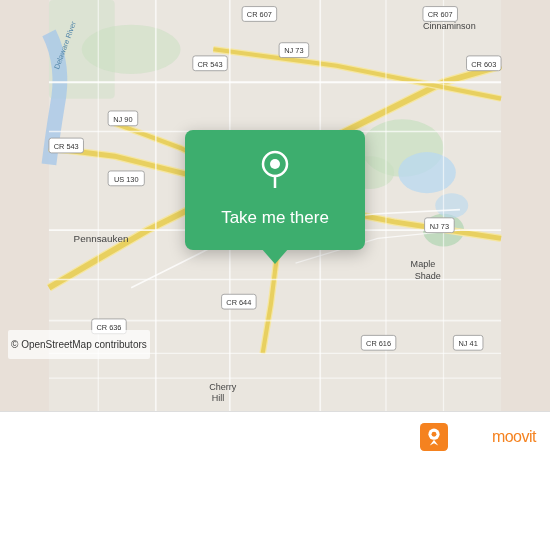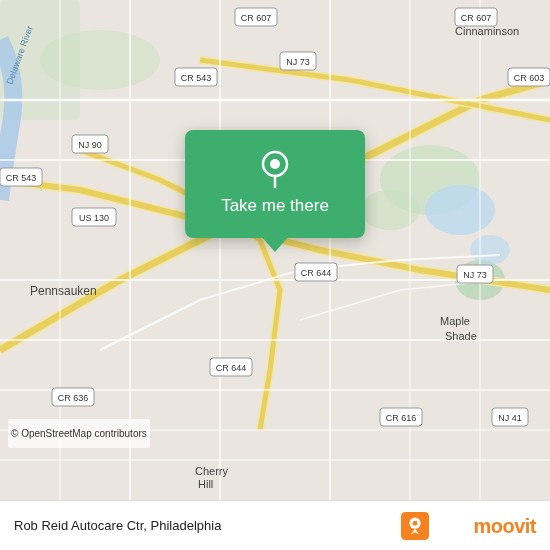--- a/index.html
+++ b/index.html
@@ -6,21 +6,21 @@
     body {
       width: 550px;
       height: 550px;
       overflow: hidden;
       font-family: Arial, sans-serif;
       position: relative;
     }
 
     #map-container {
       width: 550px;
-      height: 500px;
+      height: 411px;
       position: relative;
       overflow: hidden;
       background-color: #e8e0d8;
     }
 
     
     .map-bg {
       width: 100%;
       height: 100%;
       position: absolute;
@@ -65,21 +65,21 @@
       position: absolute;
       top: 130px;
       left: 50%;
       transform: translateX(-50%);
       background: #3dae6e;
       border-radius: 8px;
       padding: 18px 30px 22px 30px;
       display: flex;
       flex-direction: column;
       align-items: center;
-      gap: 8px;
+      gap: 20px;
       z-index: 10;
       min-width: 180px;
       box-shadow: 0 4px 16px rgba(0,0,0,0.25);
     }
 
     #popup-card::after {
       content: '';
       position: absolute;
       bottom: -14px;
       left: 50%;
@@ -225,26 +225,25 @@
       <circle cx="20" cy="16" r="5" fill="#fff"></circle>
       <path d="M20 28 L20 40" stroke="#fff" stroke-width="2.5" stroke-linecap="round"></path>
     </svg>
     <button class="take-me-btn">Take me there</button>
   </div>
 
   <div class="copyright">© OpenStreetMap contributors</div>
 </div>
 
 <div id="bottom-bar">
-  <span class="place-name">Rob Reid Autocare Ctr, Philadelphia</span>
 
   <div class="moovit-logo">
     <svg class="moovit-logo-icon" viewBox="0 0 40 40" xmlns="http://www.w3.org/2000/svg">
 
       <rect width="40" height="40" rx="6" fill="#f5821f"></rect>
 
       <ellipse cx="20" cy="16" rx="8" ry="8" fill="#fff"></ellipse>
       <circle cx="20" cy="16" r="3.5" fill="#f5821f"></circle>
       <path d="M20 24 L14 32 L20 29 L26 32 Z" fill="#fff"></path>
     </svg>
-    <span style="font-size:20px; font-weight:700; color:#f5821f; letter-spacing:-0.5px;margin-left:41px;">moovit</span>
+    <span style="font-size:16px; font-weight:400; color:#f5821f; letter-spacing:-0.5px;margin-left:41px;">moovit</span>
   </div>
 </div>
 
 </body></html>

